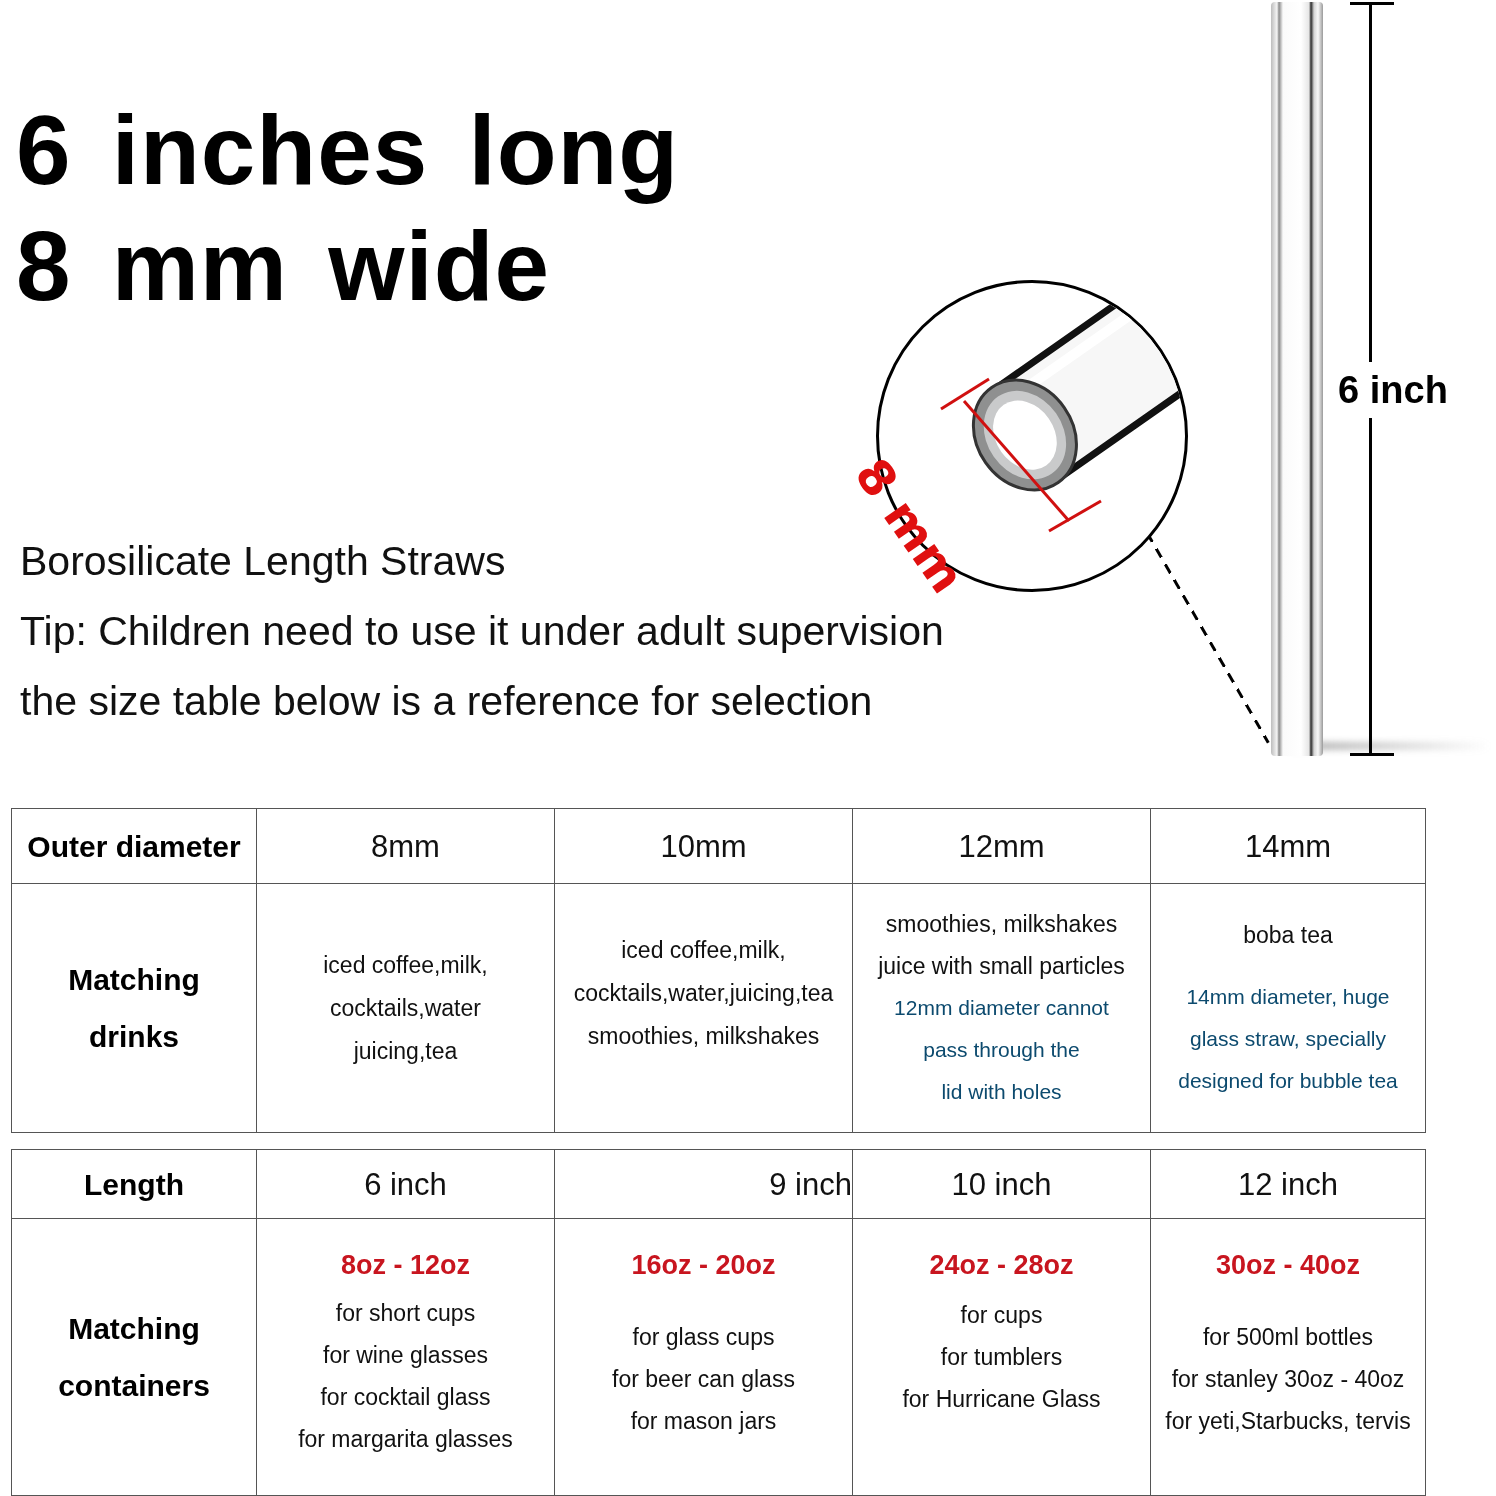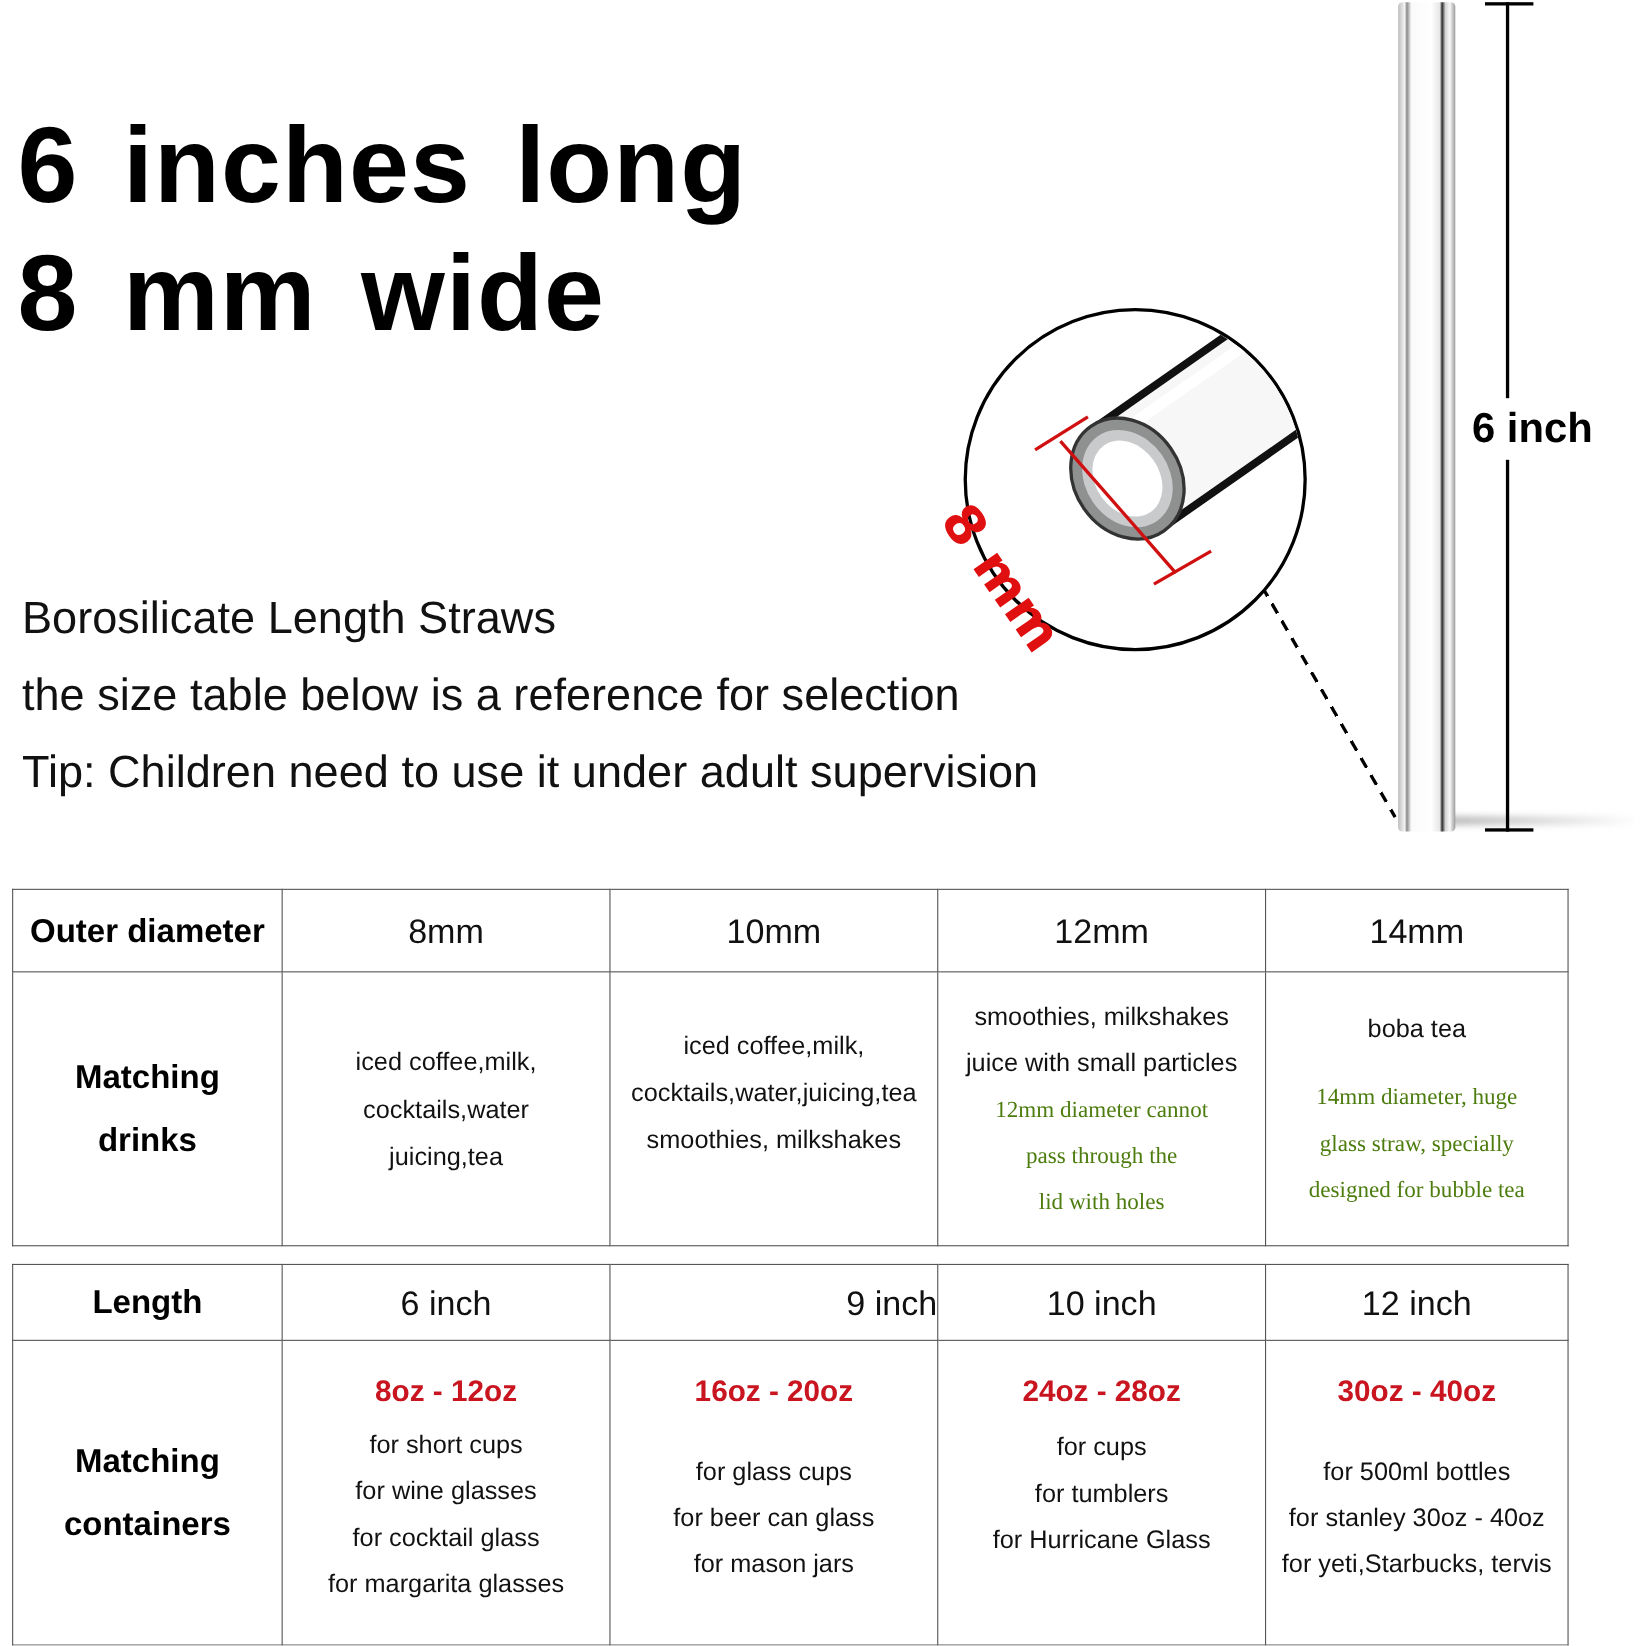--- a/index.html
+++ b/index.html
@@ -59,36 +59,36 @@
     table.spec {
       position: absolute; left: 11px; border-collapse: collapse;
       table-layout: fixed; width: 1414px; border-radius: 20px;
     }
     table.spec td {
       border: 1.5px solid #555; text-align: center; vertical-align: middle;
       font-size: 23px; line-height: 43px; padding: 0; color: #111;
     }
     table.spec td.rowhead { font-weight: bold; font-size: 30px; line-height: 57px; color: #000; }
     table.spec td.hdr { font-size: 31px; height: 74px; }
-    .red { color: #4d7c0f; font-family: Liberation Serif, serif; }
+    .red { color: #0c4a6e; }
     .redbold { color: #c8151f; font-weight: bold; font-size: 27px; }
     .line { white-space: nowrap; }
   </style>
 </head>
 <body>
 
 <div class="headline">
   <div>6 inches long</div>
   <div>8 mm wide</div>
 </div>
 
 <div class="subtext">
   <div>Borosilicate Length Straws</div>
+  <div>Tip: Children need to use it under adult supervision</div>
   <div>the size table below is a reference for selection</div>
-  <div>Tip: Children need to use it under adult supervision</div>
 </div>
 
 <div class="straw-shadow"></div>
 <div class="straw"></div>
 <div class="dim-cap" style="top:2px;"></div>
 <div class="dim-line"></div>
 <div class="dim-cap" style="top:753px;"></div>
 <div class="dim-label">6 inch</div>
 
 <div class="dash-line"></div>

